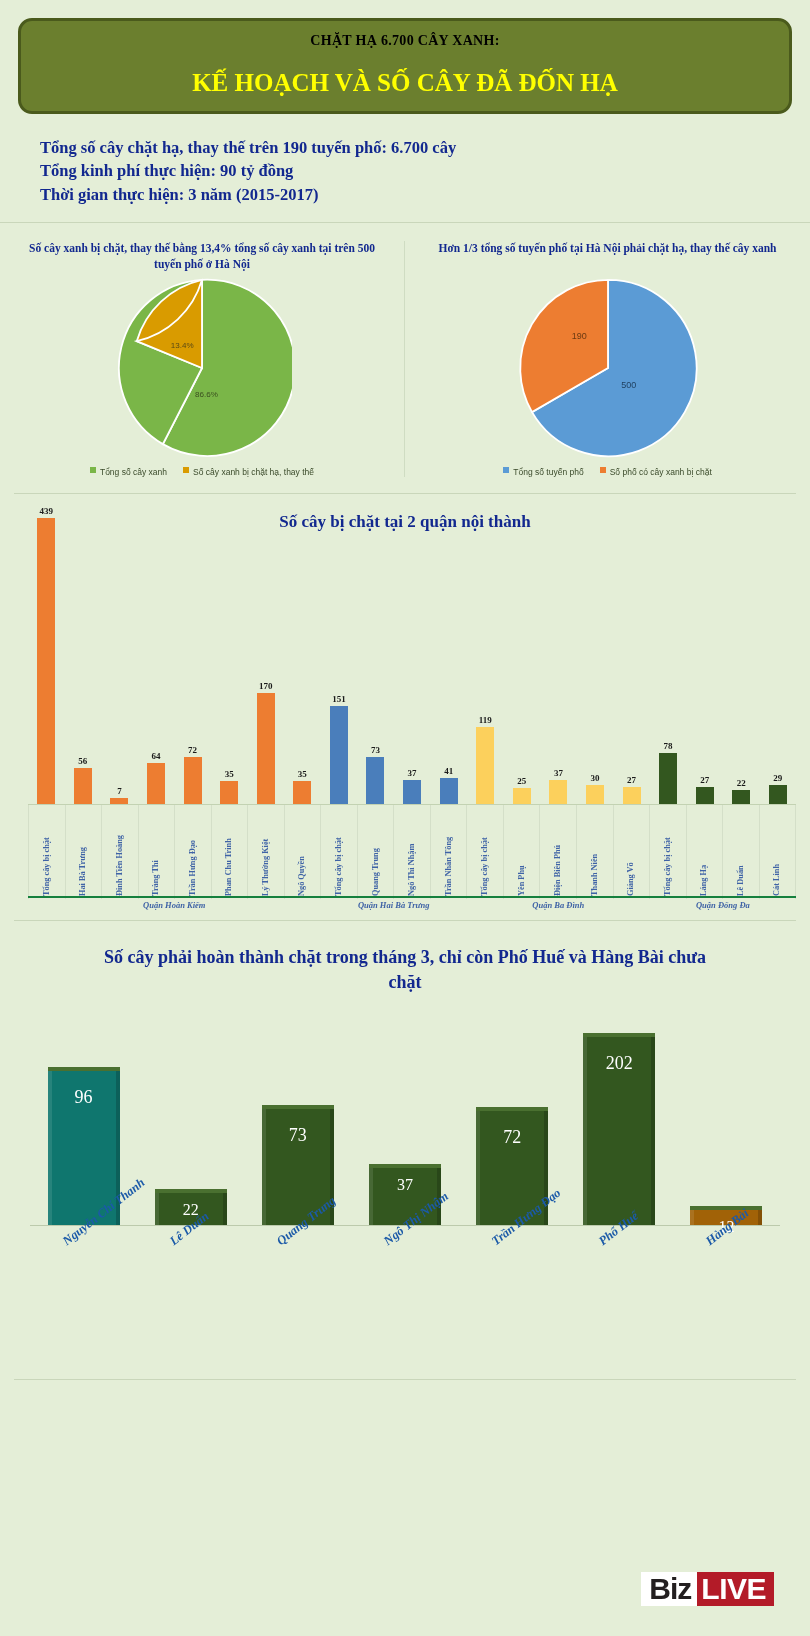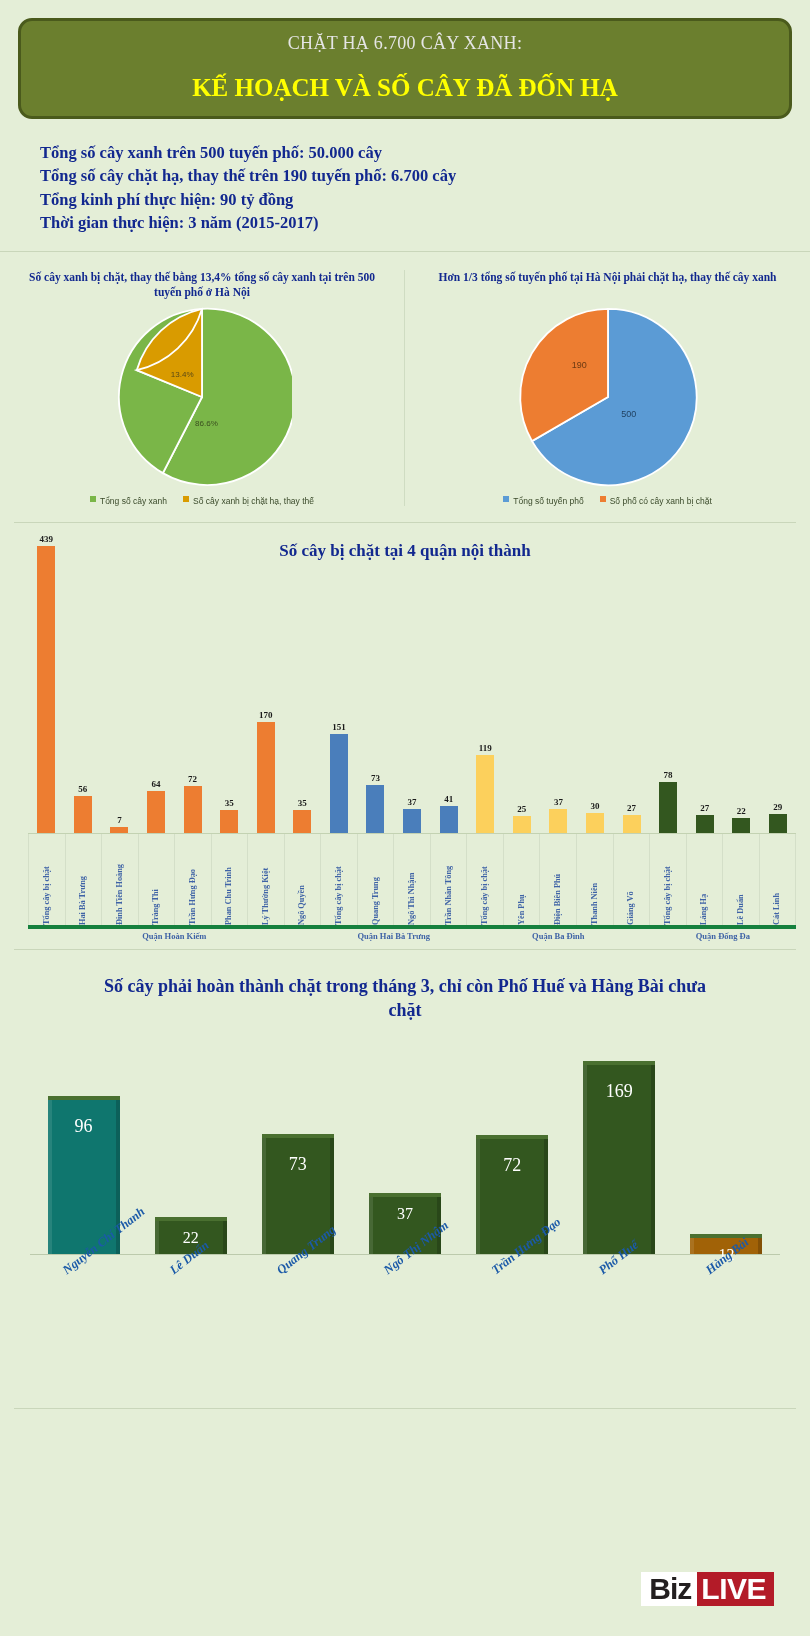--- a/index.html
+++ b/index.html
@@ -15,23 +15,23 @@
   
   .banner {
     margin: 18px 18px 0 18px;
     background: #6b7f2e;
     border: 3px solid #4a5a1c;
     border-radius: 14px;
     padding: 12px 10px 14px 10px;
     text-align: center;
   }
   .banner-line1 {
-    color: #e5e5e5;
-    font-weight: normal;
-    font-size: 18px;
+    color: #000000;
+    font-weight: bold;
+    font-size: 14px;
     letter-spacing: .3px;
     font-family: "Liberation Serif", serif;
   }
   .banner-line2 {
     color: #ffff00;
     font-weight: bold;
     font-size: 25px;
     margin-top: 20px;
     font-family: "Liberation Serif", serif;
   }
@@ -139,23 +139,24 @@
     position: absolute;
     left: 28px; right: 14px;
     top: 402px;
     display: flex;
   }
   .gdist {
     text-align: center;
     font-size: 8.5px;
     font-weight: bold;
     color: #3f63a6;
-    border-top: 4px solid #15803d;
+    border-top: 2px solid #15803d;
     padding-top: 2px;
     font-family: "Liberation Serif", serif;
+    font-style: italic;
   }
 
   
   .final { position: relative; height: 400px; padding-top: 24px; }
   .final-title {
     text-align: center;
     color: #12288f;
     font-weight: bold;
     font-size: 18px;
     line-height: 1.35;
@@ -241,21 +242,20 @@
 </style>
 </head>
 <body>
 
 <div class="banner">
   <div class="banner-line1">CHẶT HẠ 6.700 CÂY XANH:</div>
   <div class="banner-line2">KẾ HOẠCH VÀ SỐ CÂY ĐÃ ĐỐN HẠ</div>
 </div>
 
 <div class="facts">
-  <div>Tổng số cây xanh trên 500 tuyến phố: 50.000 cây</div>
   <div>Tổng số cây chặt hạ, thay thế trên 190 tuyến phố: 6.700 cây</div>
   <div>Tổng kinh phí thực hiện: 90 tỷ đồng</div>
   <div>Thời gian thực hiện: 3 năm (2015-2017)</div>
 </div>
 
 <div class="hr" style="margin-top:16px"></div>
 <div class="pies">
 
   <div class="pie-panel left">
     <div class="pie-title">Số cây xanh bị chặt, thay thế bằng 13,4% tổng số cây xanh tại trên 500 tuyến phố ở Hà Nội</div>
@@ -301,21 +301,21 @@
       <span class="li">
         <i class="swatch" style="background:#ed7d31"></i>
         <span>Số phố có cây xanh bị chặt</span>
       </span>
     </div>
   </div>
 </div>
 <div class="hr" style="margin:10px 14px 0 14px"></div>
 
 <div class="grouped">
-  <div class="grouped-title">Số cây bị chặt tại 4 quận nội thành</div>
+  <div class="grouped-title">Số cây bị chặt tại 2 quận nội thành</div>
   <div class="gplot" id="gplot">
       <div class="gcol">
         <div class="gval">439</div>
         <div class="gbar" style="height: 95.4348%; background: rgb(237, 125, 49);"></div>
       </div>
       <div class="gcol">
         <div class="gval">56</div>
         <div class="gbar" style="height: 12.1739%; background: rgb(237, 125, 49);"></div>
       </div>
       <div class="gcol">
@@ -492,21 +492,21 @@
           <span class="fval">37</span>
         </div>
       </div>
       <div class="fcol">
         <div class="fbar" style="height: 55.3846%; background: rgb(51, 87, 31);">
           <span class="fval">72</span>
         </div>
       </div>
       <div class="fcol">
         <div class="fbar" style="height: 90%; background: rgb(51, 87, 31);">
-          <span class="fval">169</span>
+          <span class="fval">202</span>
         </div>
       </div>
       <div class="fcol">
         <div class="fbar short" style="height: 9.23077%; background: #a16207;">
           <span class="fval">12</span>
         </div>
       </div>
     </div>
   <div class="flabels" id="flabels">
       <div class="flab">

